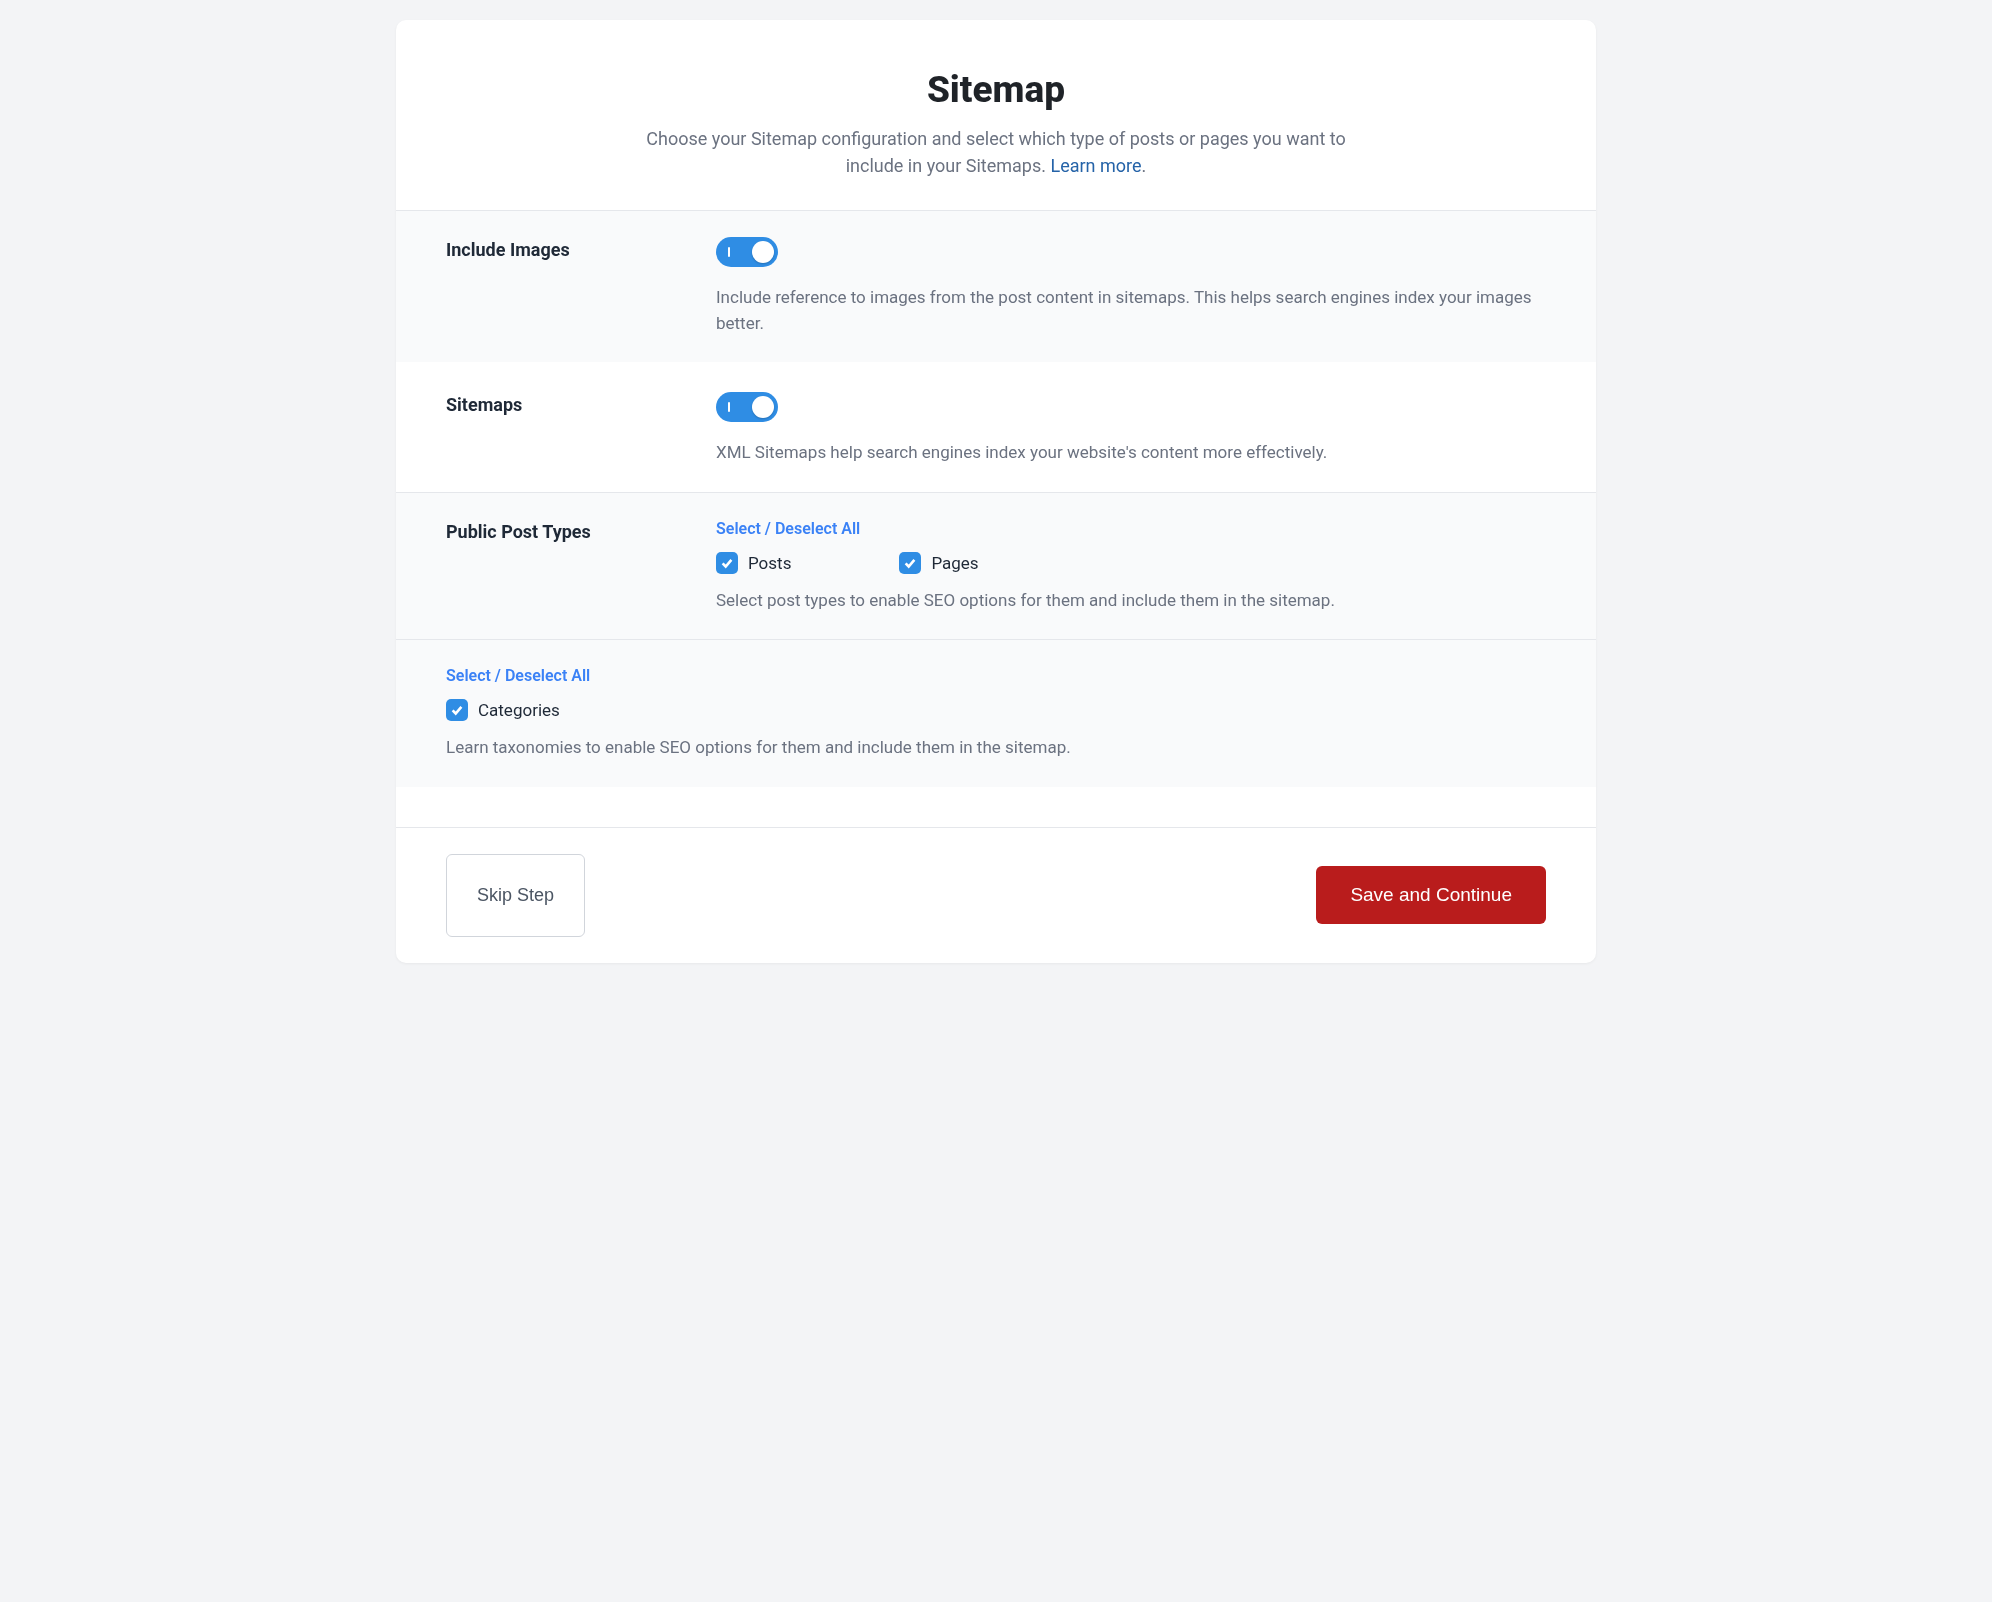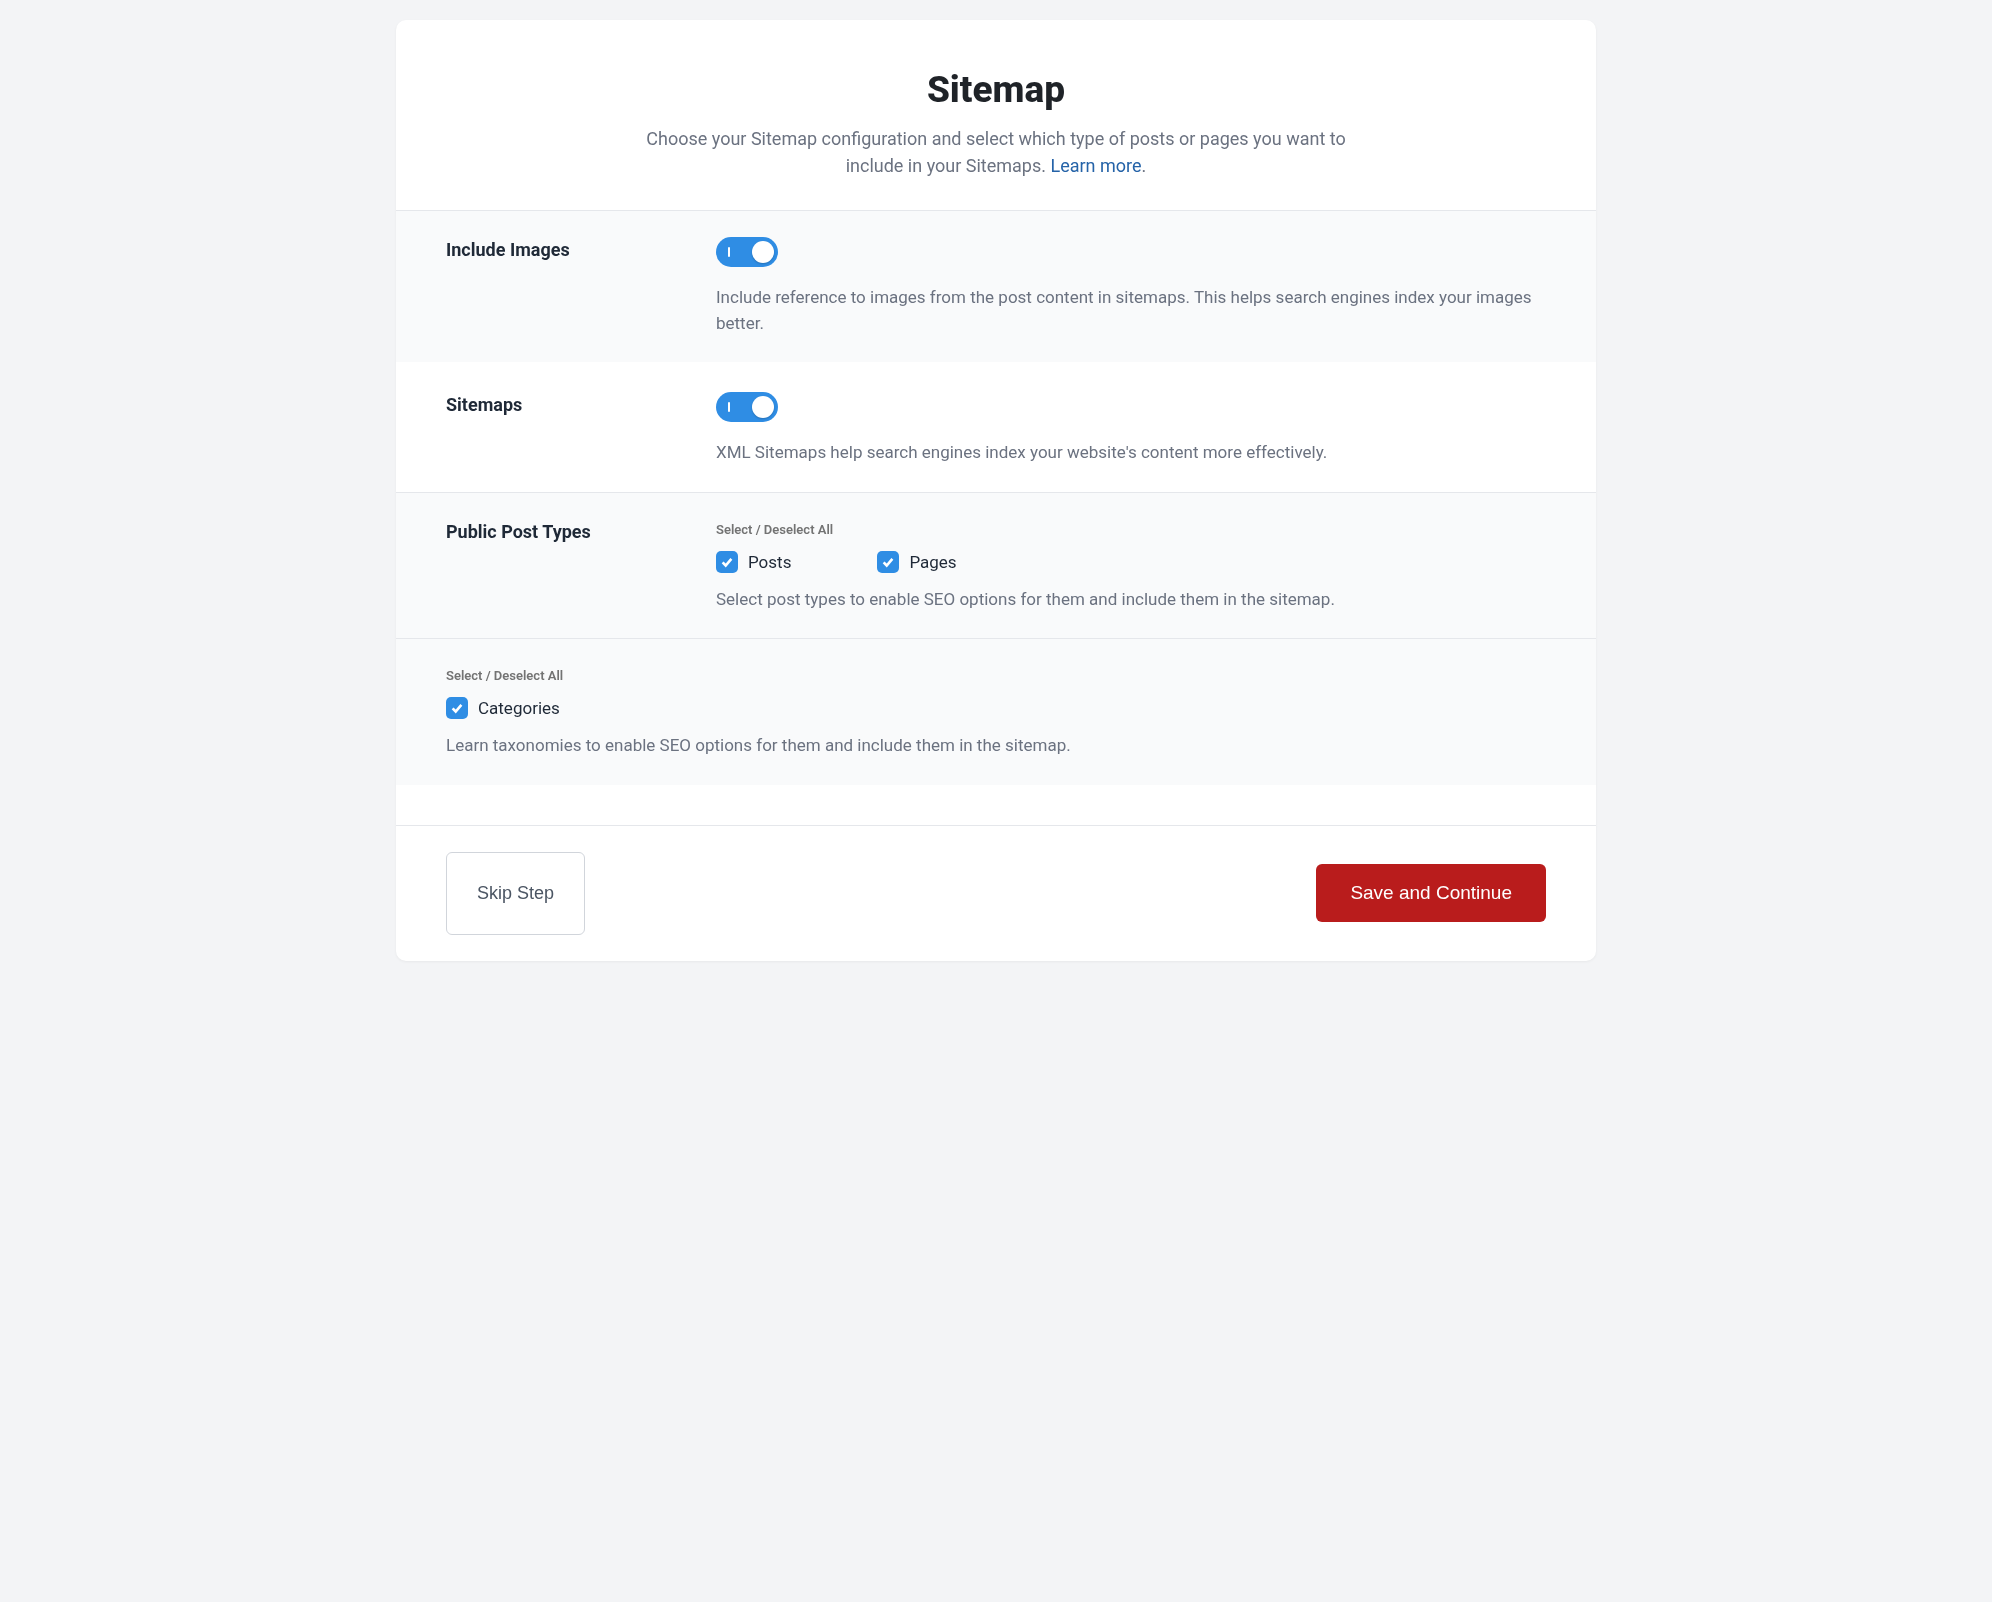--- a/index.html
+++ b/index.html
@@ -93,31 +93,31 @@
     right: 4px;
     top: 4px;
     width: 22px;
     height: 22px;
     background: #fff;
     border-radius: 50%;
     box-shadow: 0 1px 2px rgba(0,0,0,0.2);
   }
 
   .select-all {
-    color: #737373;
-    font-size: 13px;
+    color: #3b82f6;
+    font-size: 16px;
     font-weight: 600;
     text-decoration: none;
     display: inline-block;
     margin-bottom: 14px;
     cursor: pointer;
   }
   .checkbox-group {
     display: flex;
-    gap: 86px;
+    gap: 108px;
     margin-bottom: 4px;
   }
   .checkbox-item {
     display: flex;
     align-items: center;
     gap: 10px;
     cursor: pointer;
   }
   .checkbox {
     width: 22px;

